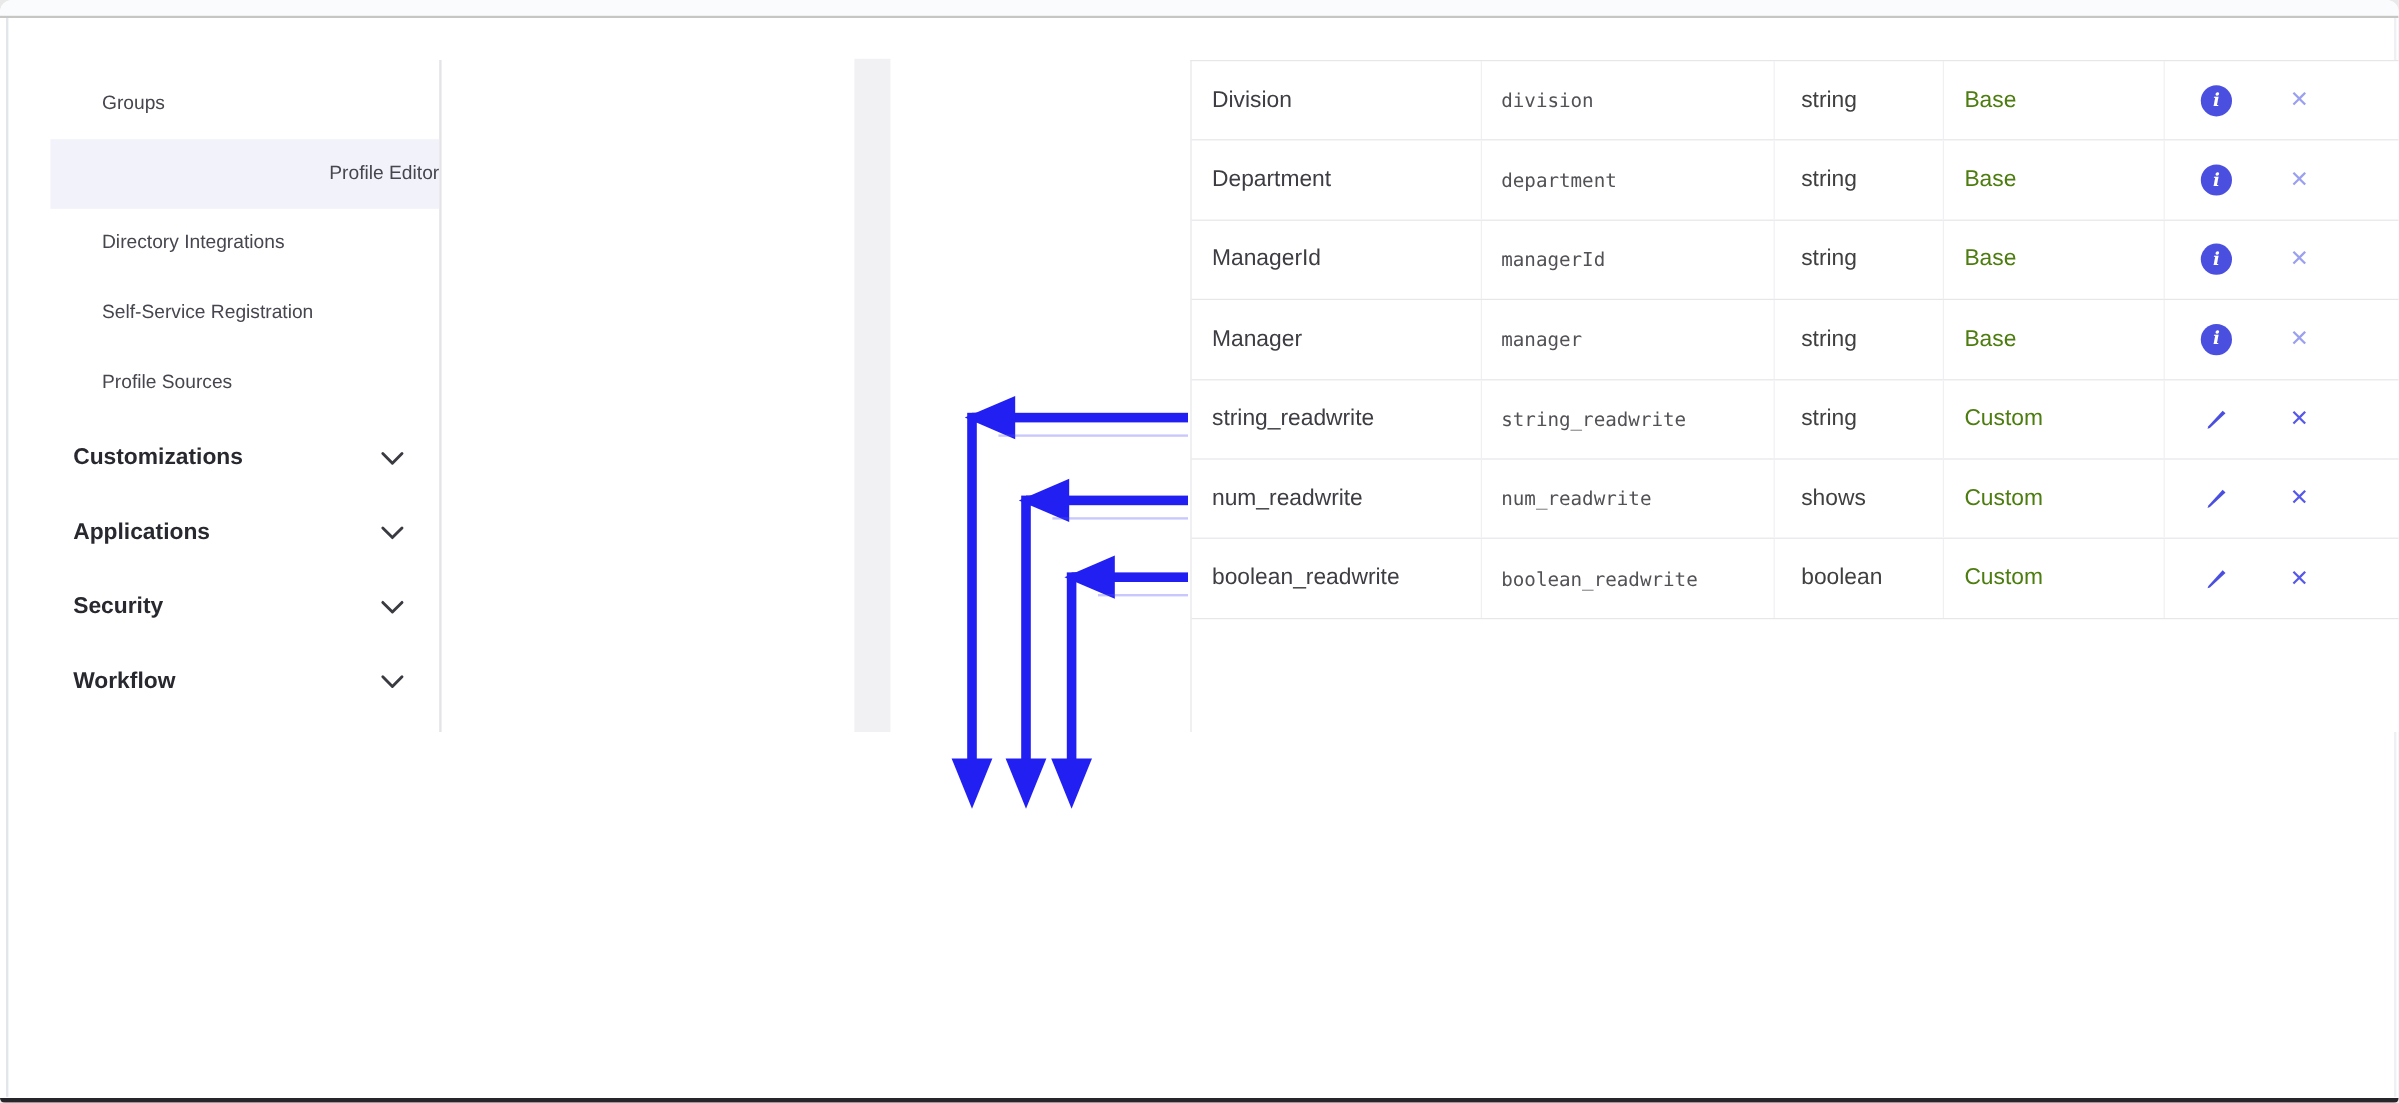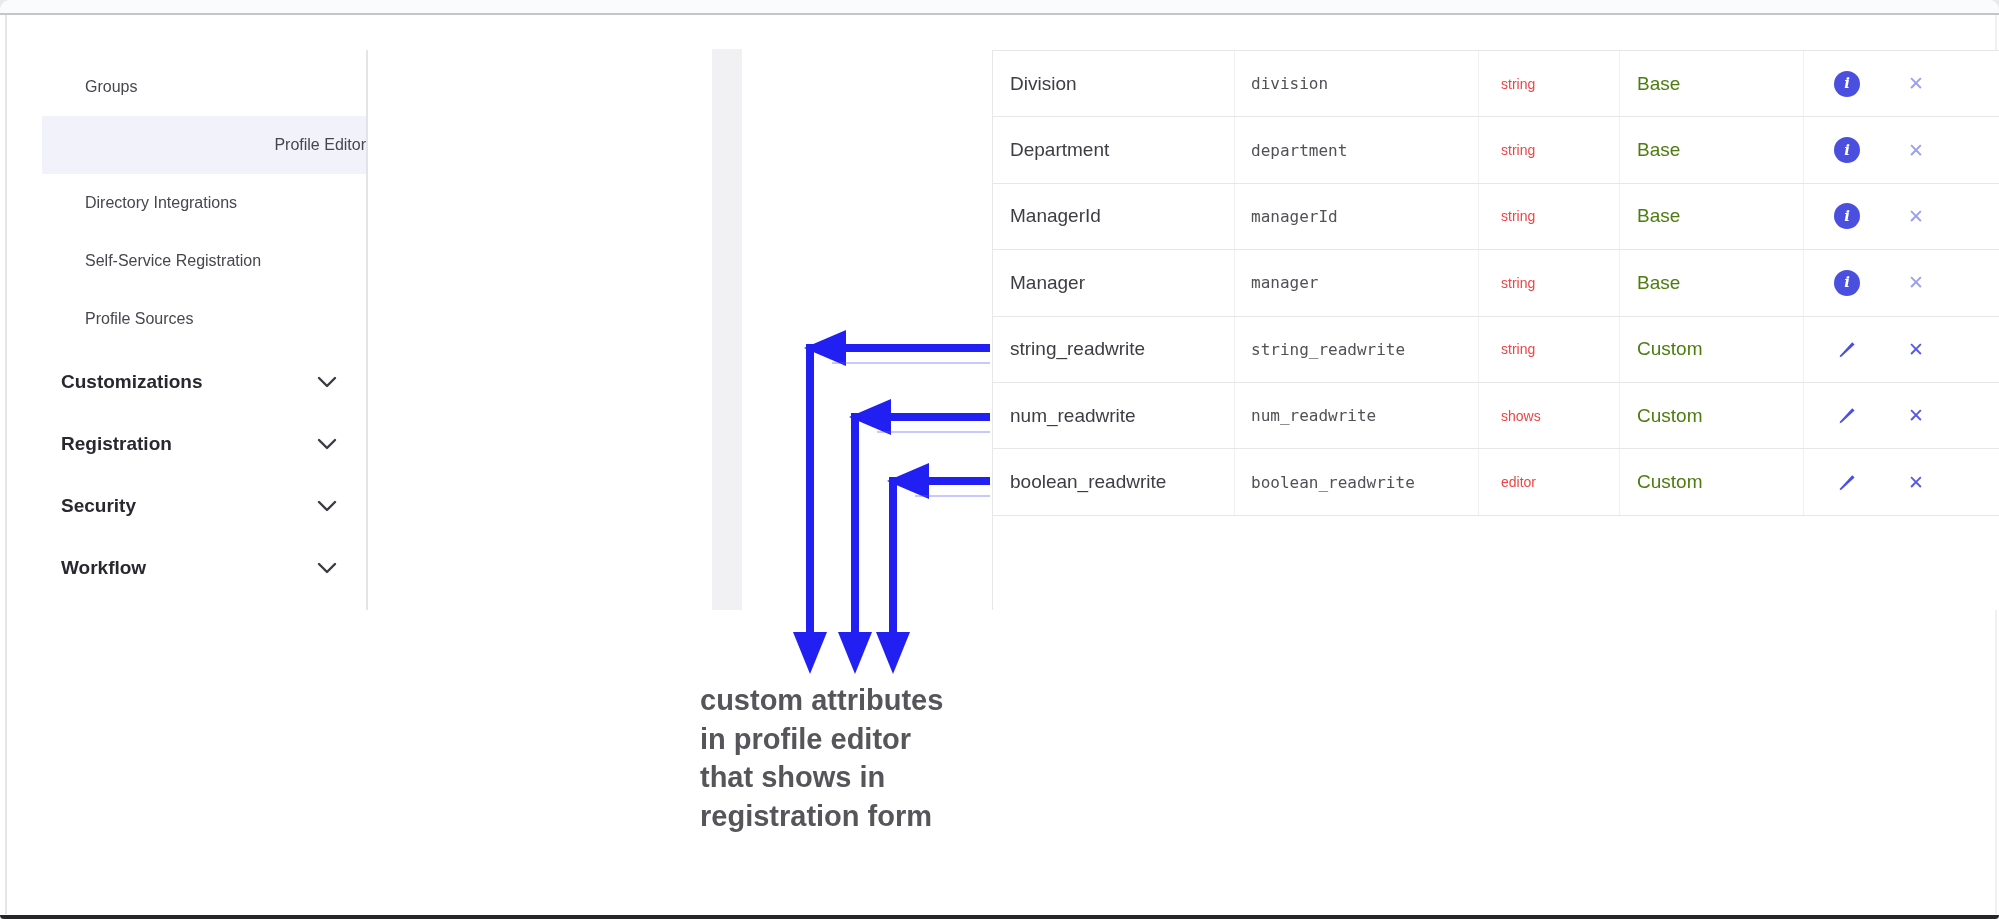--- a/index.html
+++ b/index.html
@@ -28,21 +28,21 @@
   
   .scroll-strip{position:absolute;left:712px;top:49px;width:30px;height:561px;background:#f1f1f3;}
 
   
   .attr-table{position:absolute;left:992px;top:50px;width:1142px;height:560px;box-sizing:border-box;
     border-top:1px solid #e7e7ea;border-left:1px solid #e7e7ea;border-right:1px solid #e7e7ea;background:#fff;}
   .trow{display:flex;height:66.4px;border-bottom:1px solid #e7e7ea;box-sizing:border-box;}
   .c{display:flex;align-items:center;box-sizing:border-box;border-right:1px solid #f0f0f3;height:100%;}
   .c1{width:242px;padding-left:17px;font-size:19px;color:#3d3d43;}
   .c2{width:244px;padding-left:16px;font-family:"DejaVu Sans Mono",monospace;font-size:16px;color:#515156;}
-  .c3{width:141px;padding-left:22px;font-size:14px;color:#ef4444;}
+  .c3{width:141px;padding-left:22px;font-size:19px;color:#404040;}
   .c4{width:184px;padding-left:17px;font-size:19px;color:#4d7c0f;}
   .c5{width:187px;padding-left:30px;gap:43px;border-right:none;}
   .icon-btn{width:26px;height:26px;display:flex;align-items:center;justify-content:center;cursor:pointer;}
   .info{background:#4b4fe0;border-radius:50%;}
   .iglyph{font-family:"DejaVu Serif",serif;font-style:italic;font-weight:bold;font-size:15px;color:#fff;line-height:1;}
   .xbtn{font-size:19px;line-height:1;}
   .src-base .xbtn{color:#9aa0ef;}
   .src-custom .xbtn{color:#5558e8;}
 
   
@@ -91,21 +91,21 @@
 
   <div class="side-section">
         <span>Customizations</span>
         <span class="chev">
           <svg width="20" height="12" viewBox="0 0 20 12">
             <polyline points="2,2 10,10 18,2" fill="none" stroke="#3a3a41" stroke-width="2.4" stroke-linecap="round" stroke-linejoin="round"></polyline>
           </svg>
         </span>
       </div>
       <div class="side-section">
-        <span>Registration</span>
+        <span>Applications</span>
         <span class="chev">
           <svg width="20" height="12" viewBox="0 0 20 12">
             <polyline points="2,2 10,10 18,2" fill="none" stroke="#3a3a41" stroke-width="2.4" stroke-linecap="round" stroke-linejoin="round"></polyline>
           </svg>
         </span>
       </div>
       <div class="side-section">
         <span>Security</span>
         <span class="chev">
           <svg width="20" height="12" viewBox="0 0 20 12">
@@ -205,21 +205,21 @@
             <svg width="21" height="21" viewBox="0 0 21 21">
               <path d="M4.6 17.6 L2.6 18.3 L3.3 16.3 L15.2 3.2 L17.6 5.4 Z" fill="#4b4fe0"></path>
             </svg>
           </span>
           <span class="icon-btn xbtn">✕</span>
         </div>
       </div>
       <div class="trow src-custom">
         <div class="c c1">boolean_readwrite</div>
         <div class="c c2">boolean_readwrite</div>
-        <div class="c c3">editor</div>
+        <div class="c c3">boolean</div>
         <div class="c c4">Custom</div>
         <div class="c c5">
 
           <span class="icon-btn">
             <svg width="21" height="21" viewBox="0 0 21 21">
               <path d="M4.6 17.6 L2.6 18.3 L3.3 16.3 L15.2 3.2 L17.6 5.4 Z" fill="#4b4fe0"></path>
             </svg>
           </span>
           <span class="icon-btn xbtn">✕</span>
         </div>
@@ -241,20 +241,14 @@
     <div class="a-thin" style="left:877px;top:431px;width:113px;"></div>
   </div>
   <div class="arrow">
     <div class="a-h" style="left:893px;top:477px;width:97px;"></div>
     <div class="a-headleft" style="left:887px;top:463px;"></div>
     <div class="a-v" style="left:889px;top:477px;height:157px;"></div>
     <div class="a-headdown" style="left:876px;top:632px;"></div>
     <div class="a-thin" style="left:915px;top:495px;width:75px;"></div>
   </div>
 
-  <div class="caption">
-    <span>custom attributes</span>
-    <span>in profile editor</span>
-    <span>that shows in</span>
-    <span>registration form</span>
-  </div>
 
 </div>
 
 </body></html>

